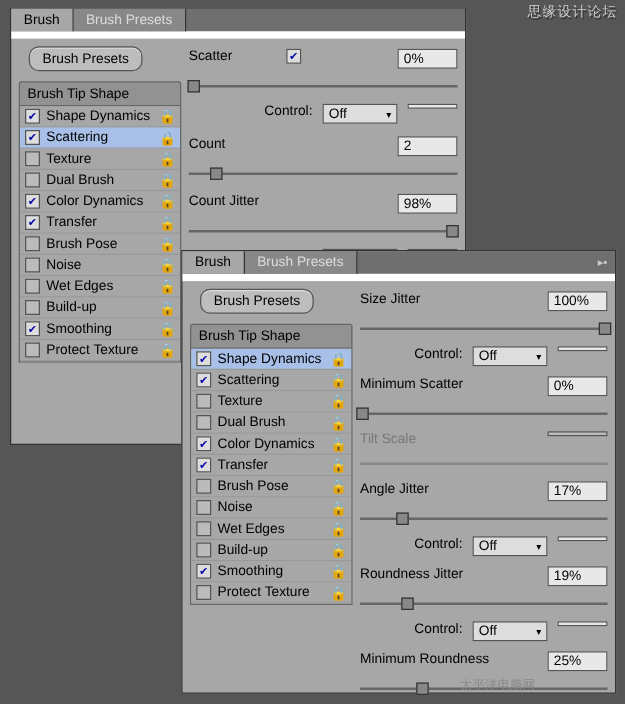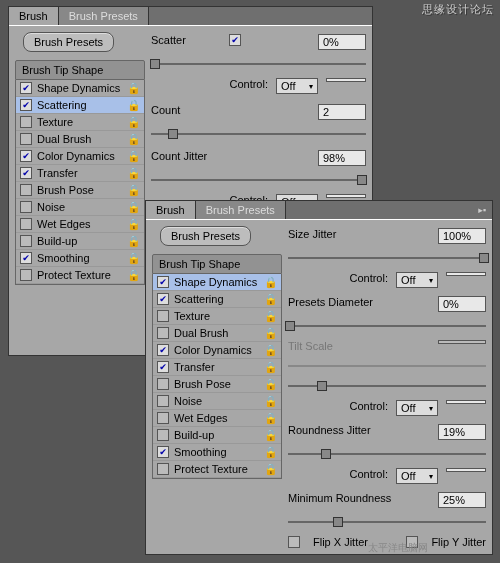--- a/index.html
+++ b/index.html
@@ -1,38 +1,38 @@
 <!DOCTYPE html>
 <html><head>
 <meta charset="utf-8">
 <style>
 *{box-sizing:border-box;margin:0;padding:0;font-family:Tahoma,Arial,sans-serif;font-size:11px}
 body{background:#565656;width:500px;height:563px;position:relative;overflow:hidden}
 .panel{position:absolute;background:#a7a7a7;border:1px solid #333}
 .panel1{left:8px;top:6px;width:365px;height:350px}
 .panel2{left:145px;top:200px;width:348px;height:355px}
-.tabs{display:flex;background:#6f6f6f;border-bottom:1px solid #ffffff}
+.tabs{display:flex;background:#6f6f6f;border-bottom:6px solid #ffffff}
 .tab{padding:3px 10px;background:#888;color:#ddd;border-right:1px solid #333;cursor:pointer}
 .tab.active{background:#a7a7a7;color:#000}
 .body{display:flex;padding:6px;gap:6px}
 .left{width:130px;flex-shrink:0}
 .btn{background:#bdbdbd;border:1px solid #555;border-radius:8px;padding:3px 10px;margin:0 0 6px 8px;box-shadow:inset 0 1px 0 #ddd;cursor:pointer}
 .list-header{background:#929292;border:1px solid #666;padding:3px 6px;margin-top:2px;border-radius:2px 2px 0 0}
 .list{border:1px solid #666;border-top:none}
 .row{display:flex;align-items:center;padding:2px 4px;background:#a7a7a7;border-bottom:1px solid #999}
 .row.sel{background:#a8c0e8}
 .chk{width:12px;height:12px;border:1px solid #555;background:#ddd;margin-right:5px;display:flex;align-items:center;justify-content:center;font-size:9px;color:#00a}
 .chk.off{background:#bbb}
 .row .label{flex:1}
 .lock{width:12px;height:12px;color:#555;display:flex;align-items:center;justify-content:center}
 .right{flex:1;padding-top:2px}
 .ctrl-row{display:flex;align-items:flex-start;gap:8px;margin-bottom:8px}
 .ctrl-row .lbl{min-width:70px}
 .input{background:#e8e8e8;border:1px solid #555;padding:1px 4px;width:48px;text-align:left}
-.select{background:#ddd;border:1px solid #555;padding:1px 4px;width:42px;display:flex;justify-content:space-between;align-items:center}
+.select{background:#ddd;border:1px solid #555;padding:1px 4px;width:60px;display:flex;justify-content:space-between;align-items:center}
 .select .arr{font-size:8px}
 .slider{height:12px;position:relative;margin:2px 0 8px 0}
 .slider .track{height:2px;background:#666;position:absolute;top:5px;left:0;right:0}
 .slider .thumb{width:10px;height:10px;background:#888;border:1px solid #333;position:absolute;top:1px;transform:translateX(-50%)}
 .disabled{color:#777}
 .right .ctrl-row.rj{justify-content:flex-end}
 .spacer{flex:1}
 .wm{position:absolute;top:2px;right:6px;color:#ccc;font-size:11px;letter-spacing:1px;text-shadow:1px 1px 0 #333}
 .wm2{position:absolute;bottom:8px;right:72px;color:#888;font-size:10px}
 .menu-btn{position:absolute;top:2px;right:2px;width:16px;height:14px;display:flex;align-items:center;justify-content:center;color:#ccc;font-size:9px}
@@ -248,36 +248,41 @@
         </div>
       <div class="ctrl-row rj">
         <span>Control:</span>
         <span class="select">
             <span>Off</span>
             <span class="arr">▾</span>
           </span>
         <span class="input" style="width:40px"></span>
       </div>
       <div class="ctrl-row">
-        <span>Presets Diameter</span>
+        <span>Minimum Scatter</span>
         <span class="spacer"></span>
         <span class="input">0%</span>
       </div>
       <div class="slider">
           <div class="track"></div>
           <div class="thumb" style="left:1%"></div>
         </div>
       <div class="ctrl-row disabled">
         <span>Tilt Scale</span>
         <span class="spacer"></span>
         <span class="input" style="background:#bbb"></span>
       </div>
       <div class="slider disabled">
           <div class="track" style="background:#888"></div>
         </div>
+      <div class="ctrl-row">
+        <span>Angle Jitter</span>
+        <span class="spacer"></span>
+        <span class="input">17%</span>
+      </div>
       <div class="slider">
           <div class="track"></div>
           <div class="thumb" style="left:17%"></div>
         </div>
       <div class="ctrl-row rj">
         <span>Control:</span>
         <span class="select">
             <span>Off</span>
             <span class="arr">▾</span>
           </span>

